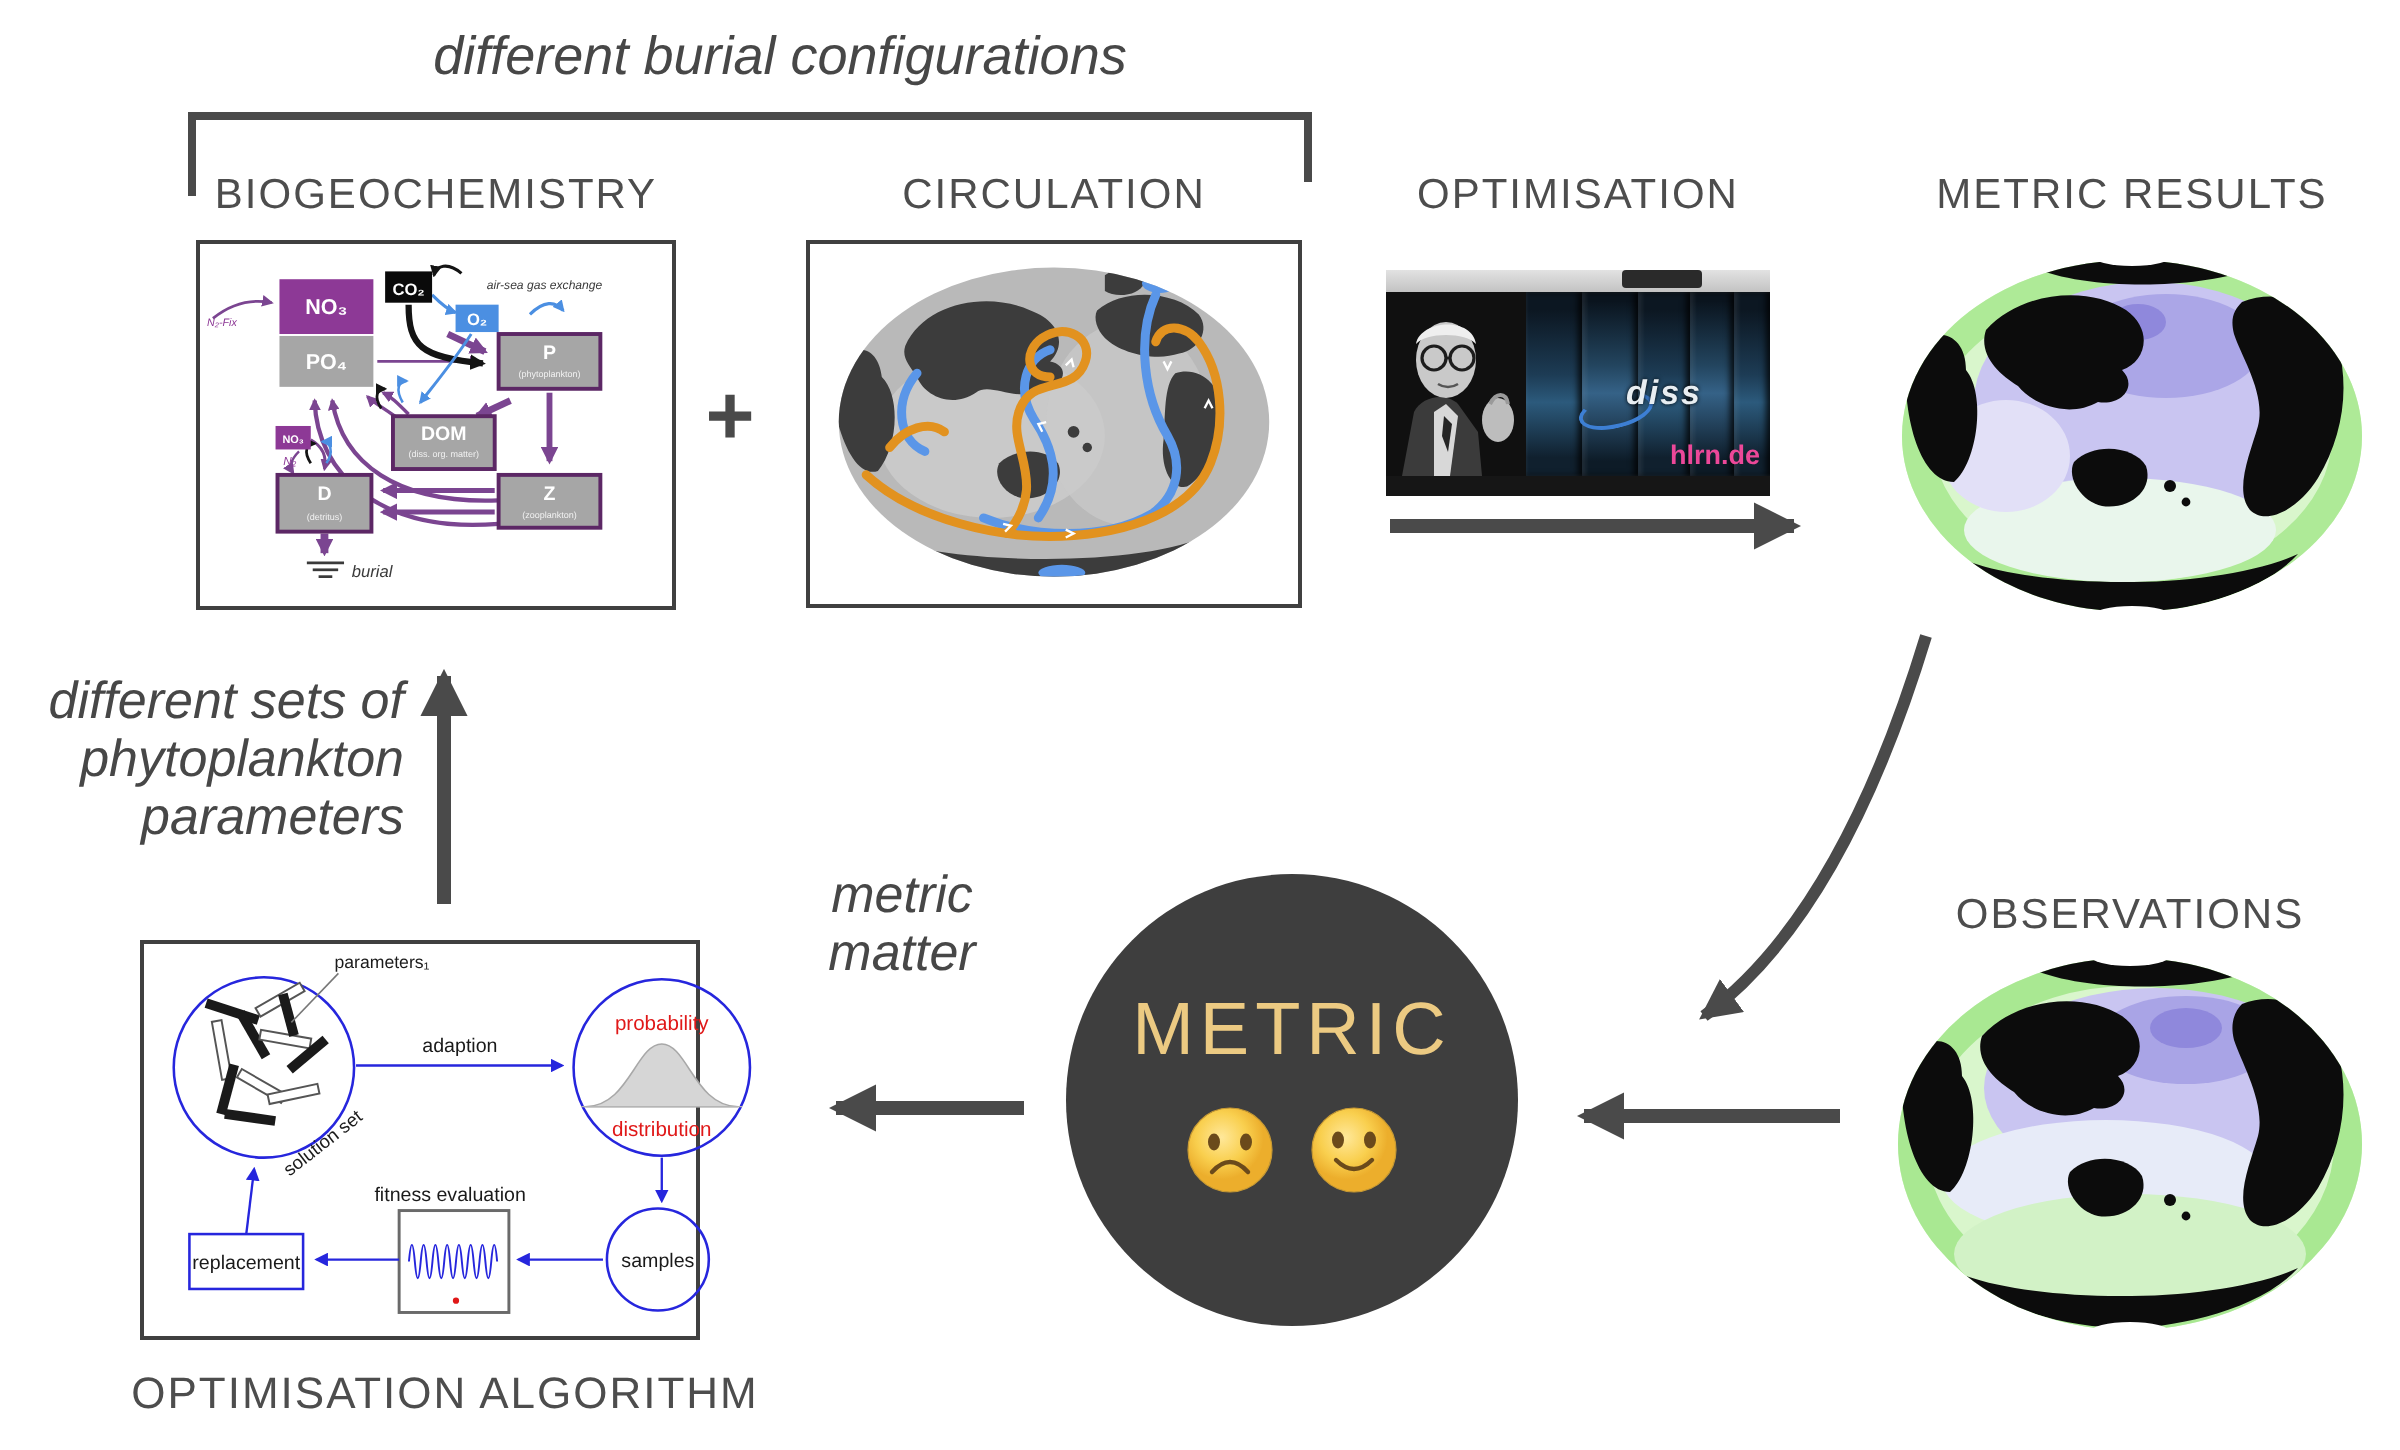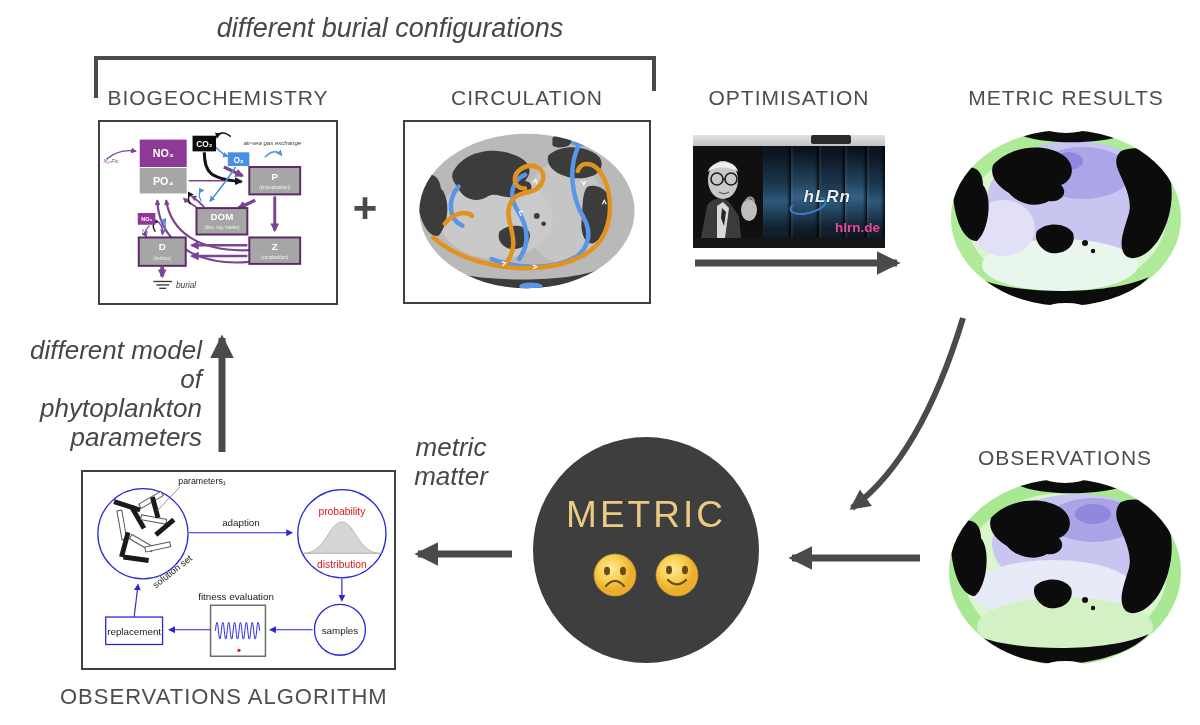--- a/index.html
+++ b/index.html
@@ -39,37 +39,37 @@
      font-style:italic;font-size:17px;letter-spacing:1px;text-shadow:0 0 2px #000;}
   #hlrn-swoosh{position:absolute;right:58px;top:62px;width:34px;height:13px;border:2px solid #3d7fd4;
      border-radius:50%;transform:rotate(-14deg);border-top-color:transparent;}
   #hlrn-url{position:absolute;right:5px;bottom:13px;color:#ec4899;font-weight:700;font-size:13.5px;}
   #metric-circle{
     left:533px;top:437px;width:226px;height:226px;border-radius:50%;background:#3e3e3e;
     display:flex;flex-direction:column;align-items:center;justify-content:center;
   }
   #metric-label{color:#ecca82;font-size:37px;letter-spacing:3px;margin-top:-8px;}
   #metric-faces{display:flex;gap:16px;margin-top:16px;}
-  #optim-panel{left:81px;top:470px;width:315px;height:200px;text-align:center;}
+  #optim-panel{left:70px;top:470px;width:280px;height:200px;text-align:center;}
   #dsets{left:10px;top:336px;width:192px;text-align:right;}
   #dmetric{left:390px;top:433px;width:122px;text-align:center;}
   #overlay{left:0;top:0;width:1200px;height:725px;pointer-events:none;}
   svg{display:block;}
 </style>
 </head>
 <body>
 
 <div class="abs caption" id="topcaption">different burial configurations</div>
 
 <div class="abs seclabel" id="lbl-biogeo">BIOGEOCHEMISTRY</div>
 <div class="abs seclabel" id="lbl-circ">CIRCULATION</div>
 <div class="abs seclabel" id="lbl-comp">OPTIMISATION</div>
 <div class="abs seclabel" id="lbl-model">METRIC RESULTS</div>
 <div class="abs seclabel" id="lbl-obs">OBSERVATIONS</div>
-<div class="abs seclabel" id="lbl-optim">OBSERVATIONS ALGORITHM</div>
+<div class="abs seclabel" id="lbl-optim">OPTIMISATION ALGORITHM</div>
 
 <div class="abs" id="plus">+</div>
 
 <div class="abs panel" id="biogeo-panel">
 <svg width="236" height="181" viewBox="0 0 240 185">
   <defs>
     <marker id="mpurS" viewBox="0 0 8 8" markerWidth="6" markerHeight="6" refX="6.5" refY="4" orient="auto" markerUnits="userSpaceOnUse">
           <path d="M0 0 L8 4 L0 8 Z" fill="#7b4591"></path>
         </marker>
     <marker id="mpurL" viewBox="0 0 8 8" markerWidth="9" markerHeight="9" refX="6.5" refY="4" orient="auto" markerUnits="userSpaceOnUse">
@@ -228,21 +228,21 @@
     <ellipse cx="30" cy="34" rx="15" ry="19" fill="#c9c9c9"></ellipse>
     <path d="M 15 26 C 17 14 43 12 45 26 C 40 20 20 20 15 26 Z" fill="#efefef"></path>
     <circle cx="24" cy="33" r="6" fill="none" stroke="#1d1d1d" stroke-width="1.6"></circle>
     <circle cx="38" cy="33" r="6" fill="none" stroke="#1d1d1d" stroke-width="1.6"></circle>
     <line x1="30" y1="33" x2="32" y2="33" stroke="#1d1d1d" stroke-width="1.4"></line>
     <path d="M 26 46 C 29 48 33 48 36 46" stroke="#555" stroke-width="1.2" fill="none"></path>
     <ellipse cx="56" cy="64" rx="8" ry="11" fill="#bdbdbd"></ellipse>
     <path d="M 52 56 C 55 50 60 50 61 56" stroke="#9a9a9a" stroke-width="2" fill="none"></path>
   </svg>
   <div id="hlrn-swoosh"></div>
-  <div id="hlrn-logo">hLRn</div>
+  <div id="hlrn-logo">diss</div>
   <div id="hlrn-url">hlrn.de</div>
 </div>
 
 <svg class="abs" style="left:945px;top:123px;" width="242" height="190" viewBox="0 0 242 190">
   <defs>
       <clipPath id="mrClip">
         <ellipse cx="121" cy="95" rx="115" ry="88"></ellipse>
       </clipPath>
     </defs>
   <g clip-path="url(#mrClip)">
@@ -378,21 +378,21 @@
   <line x1="129" y1="161" x2="87" y2="161" stroke="#2626dd" stroke-width="1.2" marker-end="url(#mblu)"></line>
 
   <rect x="22" y="148" width="58" height="28" fill="#fff" stroke="#2626dd" stroke-width="1.3"></rect>
   <text x="51" y="166" font-size="10" fill="#1a1a1a" text-anchor="middle">replacement</text>
 
   <line x1="51" y1="148" x2="55" y2="115" stroke="#2626dd" stroke-width="1.2" marker-end="url(#mblu)"></line>
 </svg>
 </div>
 
 <div class="abs caption" id="dsets">
-  <div>different model of</div>
+  <div>different sets of</div>
   <div>phytoplankton</div>
   <div>parameters</div>
 </div>
 <div class="abs caption" id="dmetric">
   <div>metric</div>
   <div>matter</div>
 </div>
 
 <svg class="abs" id="overlay" viewBox="0 0 1200 725">
   <defs>

